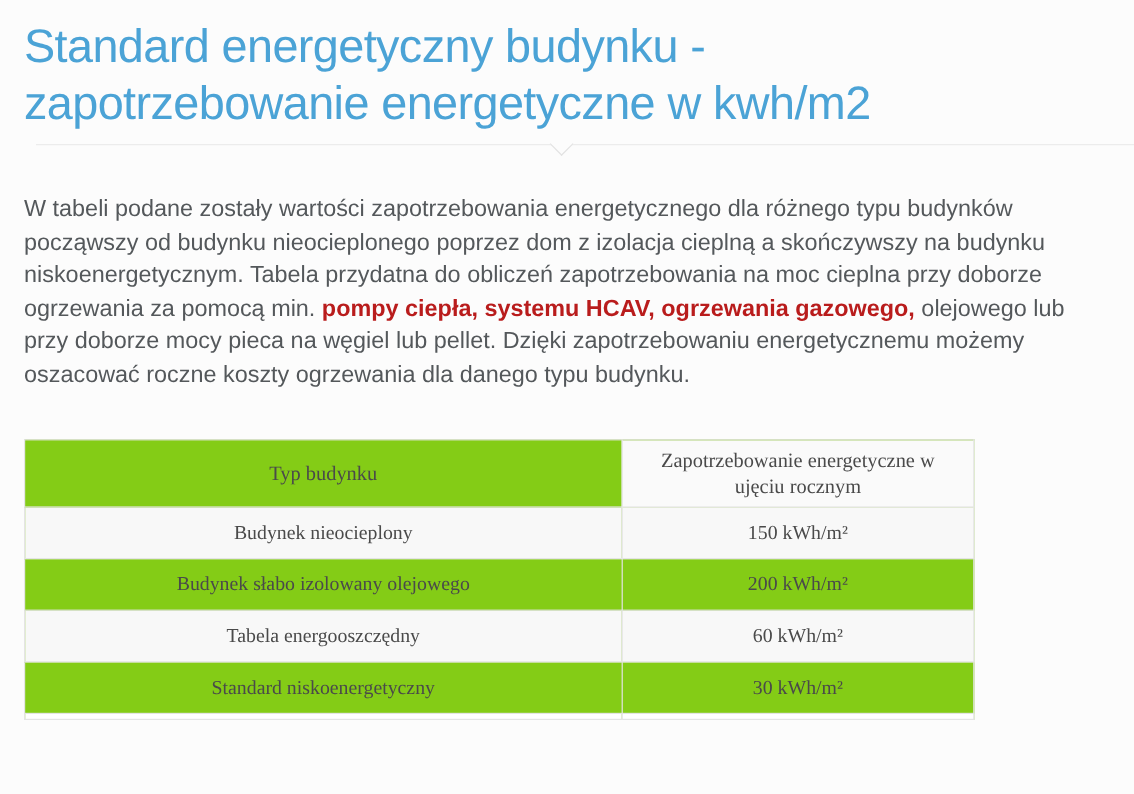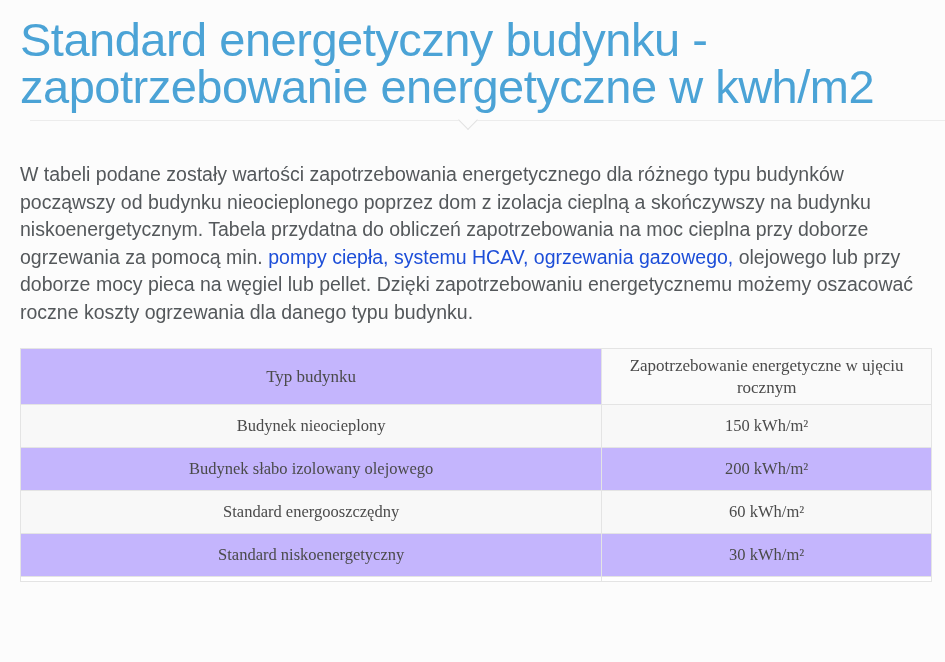--- a/index.html
+++ b/index.html
@@ -11,21 +11,21 @@
   }
   .page {
     width: 945px;
     height: 662px;
     overflow: hidden;
     background: #fcfcfc;
     padding: 0 20px;
   }
   h1.page-title {
     margin: 16px 0 0 0;
-    font-size: 47px;
+    font-size: 39px;
     line-height: 47px;
     font-weight: 300;
     letter-spacing: -0.5px;
     color: #4ba3d6;
   }
   .divider {
     position: relative;
     margin: 10px -20px 0 10px;
     height: 1px;
     background: #ececec;
@@ -42,29 +42,30 @@
     transform: rotate(45deg);
   }
   p.intro {
     margin: 40px 0 0 0;
     max-width: 906px;
     font-size: 19.5px;
     line-height: 27.5px;
     color: #54585b;
   }
   p.intro a {
-    color: #1d4ed8;
+    color: #b91c1c;
     text-decoration: none;
     cursor: pointer;
+    font-weight: bold;
   }
   table.energy-table {
-    margin-top: 22px;
-    width: 912px;
+    margin-top: 40px;
+    width: 792px;
     border-collapse: collapse;
-    background: #c4b5fd;
+    background: #84cc16;
     font-family: "Liberation Serif", serif;
     color: #4a4a4a;
   }
   table.energy-table th,
   table.energy-table td {
     border: 1px solid #e4e4e4;
     text-align: center;
     font-weight: normal;
     padding: 0 10px;
   }
@@ -110,21 +111,21 @@
     <tbody id="energy-table-body">
         <tr>
           <td>Budynek nieocieplony</td>
           <td>150 kWh/m²</td>
         </tr>
         <tr>
           <td>Budynek słabo izolowany olejowego</td>
           <td>200 kWh/m²</td>
         </tr>
         <tr>
-          <td>Standard energooszczędny</td>
+          <td>Tabela energooszczędny</td>
           <td>60 kWh/m²</td>
         </tr>
         <tr>
           <td>Standard niskoenergetyczny</td>
           <td>30 kWh/m²</td>
         </tr>
       </tbody>
     <tfoot>
       <tr>
           <td></td>

